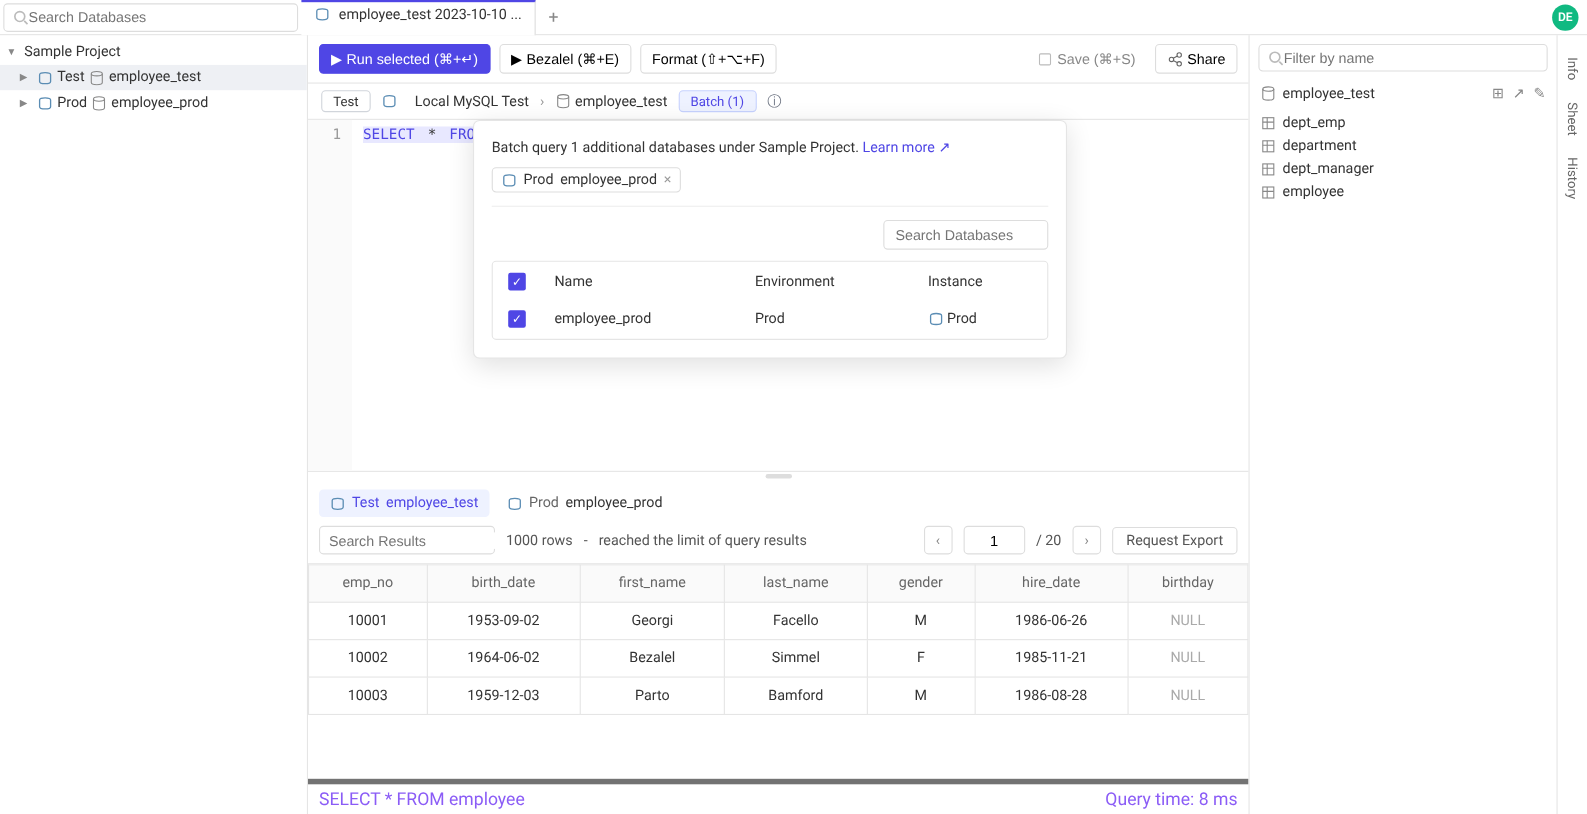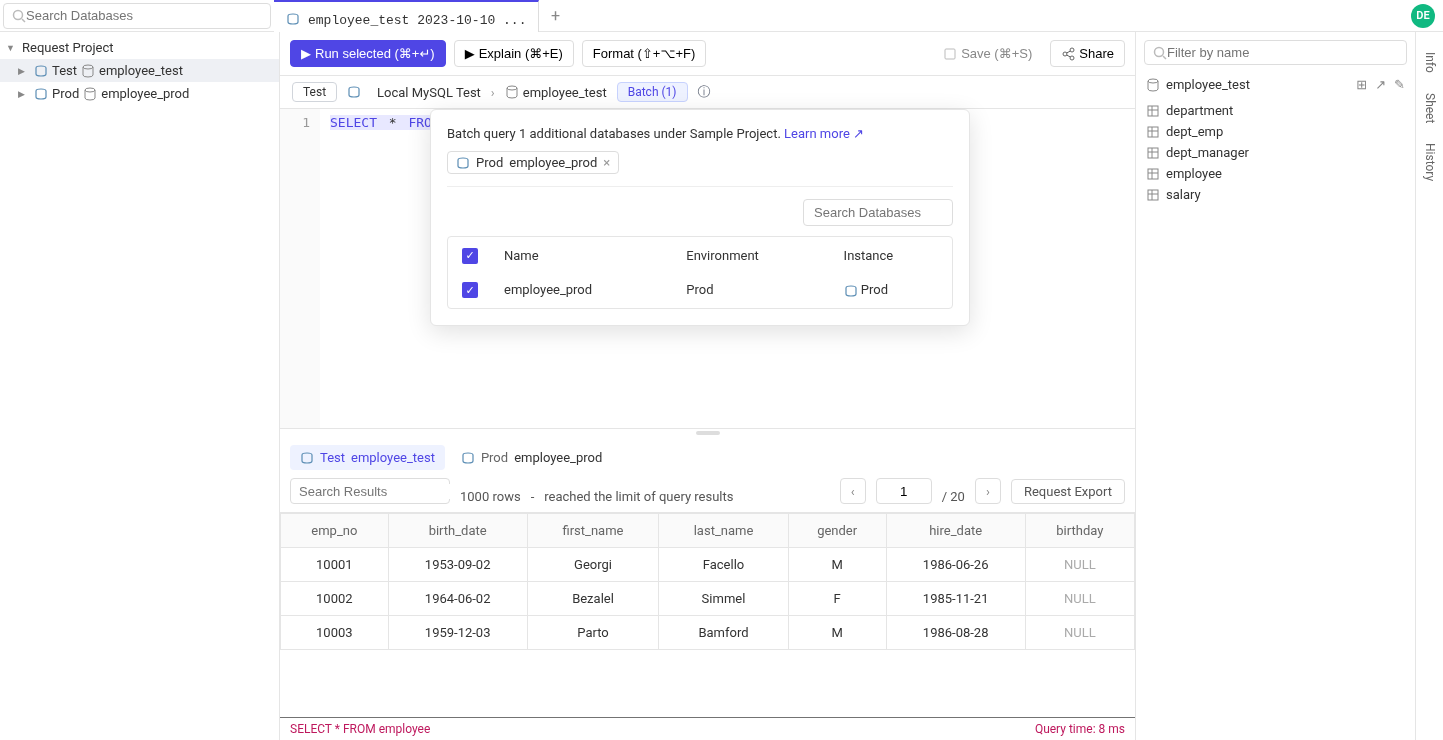--- a/index.html
+++ b/index.html
@@ -2,21 +2,21 @@
 <html><head>
   <meta charset="utf-8">
   <style>
     * { box-sizing: border-box; margin: 0; padding: 0; }
     body { font-family: -apple-system, BlinkMacSystemFont, "Segoe UI", Roboto, sans-serif; font-size: 13px; color: #333; overflow: hidden; }
     .app { display: flex; flex-direction: column; height: 740px; width: 1443px; }
     .top-row { display: flex; align-items: center; height: 32px; border-bottom: 1px solid #e5e5e5; }
     .search-box { display: flex; align-items: center; border: 1px solid #ddd; border-radius: 4px; height: 26px; padding: 0 8px; margin: 3px; width: 268px; color: #999; }
     .search-box input { border: none; outline: none; flex: 1; font-size: 13px; }
     .tabs-area { display: flex; align-items: center; flex: 1; }
-    .tab { display: flex; align-items: flex-end; gap: 6px; padding: 4px 12px; height: 32px; border-right: 1px solid #ddd; border-top: 2px solid #4f46e5; background: #fff; cursor: pointer; font-family: Liberation Mono, monospace; }
+    .tab { display: flex; align-items: flex-start; gap: 6px; padding: 4px 12px; height: 32px; border-right: 1px solid #ddd; border-top: 2px solid #4f46e5; background: #fff; cursor: pointer; }
     .tab .db-icon { width: 16px; height: 16px; }
     .plus-tab { width: 32px; height: 32px; display: flex; align-items: center; justify-content: center; color: #888; cursor: pointer; font-size: 16px; }
     .avatar { width: 24px; height: 24px; border-radius: 50%; background: #10b981; color: #fff; display: flex; align-items: center; justify-content: center; font-size: 11px; font-weight: 600; margin-right: 8px; }
     .main-row { display: flex; flex: 1; min-height: 0; }
     .sidebar { width: 280px; border-right: 1px solid #e5e5e5; overflow-y: auto; padding-top: 4px; }
     .tree-item { display: flex; align-items: center; gap: 4px; padding: 4px 6px; cursor: pointer; }
     .tree-item.selected { background: #eef0f4; }
     .tree-caret { width: 12px; color: #888; font-size: 9px; }
     .tree-label { white-space: nowrap; }
     .tree-db-icon { width: 14px; height: 14px; }
@@ -45,31 +45,31 @@
     .popup-table { width: 100%; border: 1px solid #e5e5e5; border-radius: 4px; }
     .popup-table th, .popup-table td { text-align: left; padding: 8px 12px; font-size: 13px; font-weight: 400; }
     .popup-table thead tr { border-bottom: 1px solid #e5e5e5; }
     .check { width: 16px; height: 16px; background: #4f46e5; border-radius: 2px; display: inline-flex; align-items: center; justify-content: center; color: #fff; font-size: 11px; }
     .results-area { flex: 1; display: flex; flex-direction: column; min-height: 0; }
     .result-tabs { display: flex; gap: 6px; padding: 8px 10px 0 10px; }
     .result-tab { display: flex; align-items: center; gap: 6px; padding: 5px 10px; border-radius: 4px; cursor: pointer; font-size: 13px; }
     .result-tab.active { background: #eef2ff; }
     .res-env { color: #4f46e5; }
     .res-env.prod { color: #666; }
-    .result-toolbar { display: flex; align-items: flex-end; gap: 10px; padding: 8px 10px; font-size: 13px; color: #555; }
+    .result-toolbar { display: flex; align-items: center; gap: 10px; padding: 8px 10px; font-size: 13px; color: #555; }
     .result-toolbar .spacer { flex: 1; }
     .pager-btn { width: 26px; height: 26px; border: 1px solid #ddd; border-radius: 4px; display: inline-flex; align-items: center; justify-content: center; cursor: pointer; color: #888; }
     .page-input { width: 56px; height: 26px; border: 1px solid #ddd; border-radius: 4px; text-align: center; }
     .request-export { border: 1px solid #ddd; border-radius: 4px; padding: 4px 12px; cursor: pointer; }
     .result-grid { flex: 1; overflow: auto; border-top: 1px solid #e5e5e5; }
     table.grid { border-collapse: collapse; width: 100%; font-size: 13px; }
     table.grid th, table.grid td { border: 1px solid #e5e5e5; padding: 9px 10px; text-align: center; white-space: nowrap; }
     table.grid th { background: #fafafa; color: #666; font-weight: 400; }
     .null { color: #aaa; }
-    .status-bar { display: flex; align-items: center; justify-content: space-between; padding: 4px 10px; border-top: 1px solid #737373; font-size: 12px; color: #be185d; }
+    .status-bar { display: flex; align-items: center; justify-content: space-between; padding: 4px 10px; border-top: 5px solid #737373; font-size: 16px; color: #8b5cf6; }
     .right-panel { width: 280px; border-left: 1px solid #e5e5e5; padding: 8px; }
     .filter-box { display: flex; align-items: center; border: 1px solid #ddd; border-radius: 4px; padding: 4px 8px; color: #999; margin-bottom: 8px; }
     .filter-box input { border: none; outline: none; flex: 1; font-size: 13px; }
     .schema-header { display: flex; align-items: center; justify-content: space-between; padding: 4px 2px 8px 2px; font-weight: 400; }
     .schema-header .actions { display: flex; gap: 8px; color: #888; }
     .table-item { display: flex; align-items: center; gap: 6px; padding: 3px 2px; cursor: pointer; }
     .side-tabs { width: 28px; border-left: 1px solid #e5e5e5; display: flex; flex-direction: column; align-items: center; gap: 20px; padding-top: 20px; }
     .side-tab { writing-mode: vertical-lr; font-size: 12px; color: #666; cursor: pointer; }
     svg.icon { width: 14px; height: 14px; vertical-align: middle; }
     .drag-indicator { width: 24px; height: 4px; background: #ddd; border-radius: 2px; margin: 2px auto; }
@@ -95,21 +95,21 @@
       </div>
       <div class="plus-tab">+</div>
     </div>
     <div class="avatar">DE</div>
   </div>
 
   <div class="main-row">
     <div class="sidebar">
       <div class="tree-item">
         <span class="tree-caret">▼</span>
-        <span class="tree-label">Request Project</span>
+        <span class="tree-label">Sample Project</span>
       </div>
       <div class="tree-item selected" style="padding-left:18px;">
         <span class="tree-caret">▶</span>
         <svg class="icon tree-db-icon">
             <path d="M2 4 Q2 2 7 2 Q12 2 12 4 L12 10 Q12 12 7 12 Q2 12 2 10 Z" fill="none" stroke="#5b8db4" stroke-width="1.2"></path>
           </svg>
         <span class="tree-label">Test</span>
         <svg class="icon">
             <ellipse cx="7" cy="3" rx="5" ry="2" fill="none" stroke="#888"></ellipse>
             <path d="M2 3 L2 11 Q2 13 7 13 Q12 13 12 11 L12 3" fill="none" stroke="#888"></path>
@@ -126,21 +126,21 @@
             <ellipse cx="7" cy="3" rx="5" ry="2" fill="none" stroke="#888"></ellipse>
             <path d="M2 3 L2 11 Q2 13 7 13 Q12 13 12 11 L12 3" fill="none" stroke="#888"></path>
           </svg>
         <span class="tree-label">employee_prod</span>
       </div>
     </div>
 
     <div class="content">
       <div class="toolbar">
         <button class="btn primary">▶ <span>Run selected (⌘+↵)</span></button>
-        <button class="btn">▶ <span>Explain (⌘+E)</span></button>
+        <button class="btn">▶ <span>Bezalel (⌘+E)</span></button>
         <button class="btn">Format (⇧+⌥+F)</button>
         <div style="flex:1"></div>
         <button class="btn ghost">
           <svg class="icon">
               <rect x="2" y="2" width="10" height="10" rx="1" fill="none" stroke="#bbb"></rect>
             </svg>
           <span>Save (⌘+S)</span>
         </button>
         <button class="btn">
           <svg class="icon">
@@ -340,53 +340,45 @@
           <span>✎</span>
         </span>
       </div>
       <div id="schema-tables">
           <div class="table-item">
             <svg class="icon">
               <rect x="2" y="2" width="10" height="10" fill="none" stroke="#888"></rect>
               <line x1="2" y1="6" x2="12" y2="6" stroke="#888"></line>
               <line x1="6" y1="2" x2="6" y2="12" stroke="#888"></line>
             </svg>
-            <span>department</span>
+            <span>dept_emp</span>
           </div>
           <div class="table-item">
             <svg class="icon">
               <rect x="2" y="2" width="10" height="10" fill="none" stroke="#888"></rect>
               <line x1="2" y1="6" x2="12" y2="6" stroke="#888"></line>
               <line x1="6" y1="2" x2="6" y2="12" stroke="#888"></line>
             </svg>
-            <span>dept_emp</span>
+            <span>department</span>
           </div>
           <div class="table-item">
             <svg class="icon">
               <rect x="2" y="2" width="10" height="10" fill="none" stroke="#888"></rect>
               <line x1="2" y1="6" x2="12" y2="6" stroke="#888"></line>
               <line x1="6" y1="2" x2="6" y2="12" stroke="#888"></line>
             </svg>
             <span>dept_manager</span>
           </div>
           <div class="table-item">
             <svg class="icon">
               <rect x="2" y="2" width="10" height="10" fill="none" stroke="#888"></rect>
               <line x1="2" y1="6" x2="12" y2="6" stroke="#888"></line>
               <line x1="6" y1="2" x2="6" y2="12" stroke="#888"></line>
             </svg>
             <span>employee</span>
-          </div>
-          <div class="table-item">
-            <svg class="icon">
-              <rect x="2" y="2" width="10" height="10" fill="none" stroke="#888"></rect>
-              <line x1="2" y1="6" x2="12" y2="6" stroke="#888"></line>
-              <line x1="6" y1="2" x2="6" y2="12" stroke="#888"></line>
-            </svg>
-            <span>salary</span>
           </div>
         </div>
     </div>
 
     <div class="side-tabs">
       <div class="side-tab">Info</div>
       <div class="side-tab">Sheet</div>
       <div class="side-tab">History</div>
     </div>
   </div>

